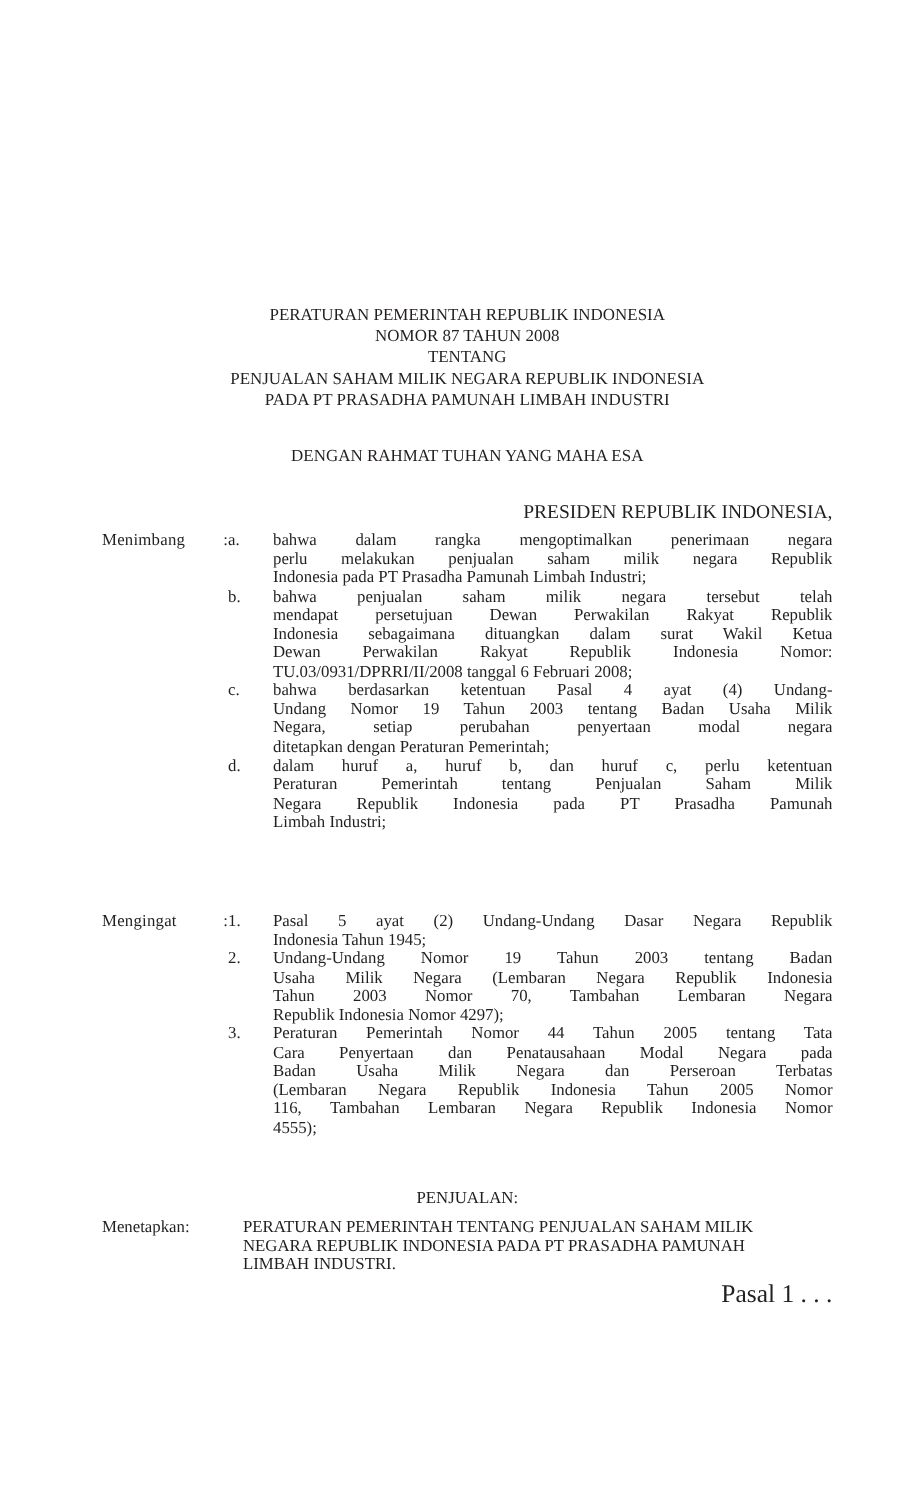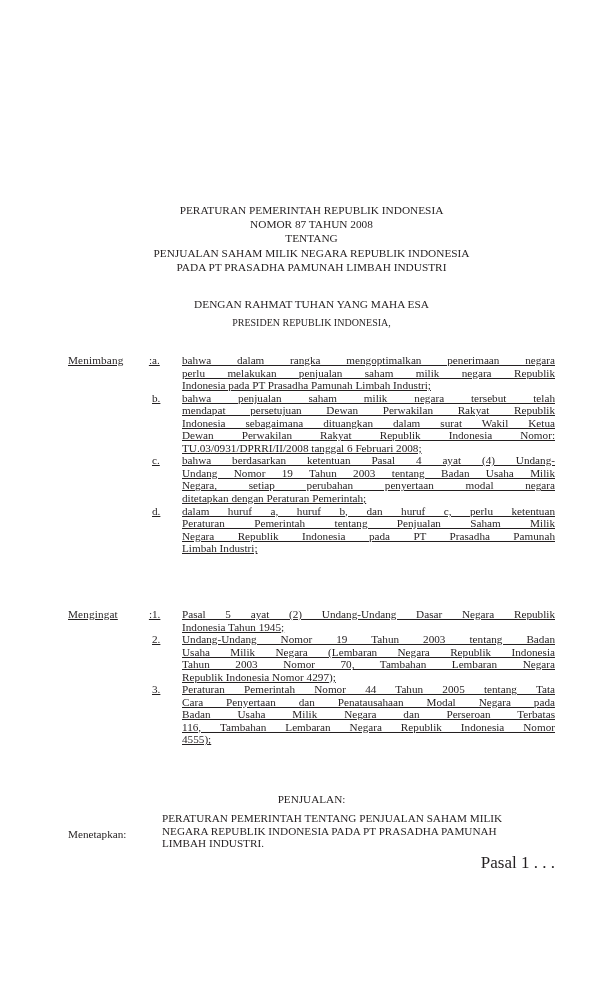--- a/index.html
+++ b/index.html
@@ -45,42 +45,41 @@
     left: 68px;
     top: 297px;
     width: 487px;
     text-align: center;
     font-size: 11.3px;
     line-height: 14.2px;
   }
   .president-block {
     position: absolute;
     left: 68px;
-    top: 316px;
-    width: 487px;
-    text-align: center;
-    font-size: 10px;
+    top: 334px;
+    width: 487px;
+    text-align: right;
+    font-size: 13px;
     line-height: 14.2px;
   }
 
   
   .clause-section {
     position: absolute;
     left: 68px;
     width: 487px;
     font-size: 11.2px;
     line-height: 12.55px;
   }
   #menimbang-section { top: 354px; }
   #mengingat-section { top: 608px; }
 
   .clause-row {
     display: flex;
     align-items: flex-start;
-    text-decoration: underline;
   }
   .clause-row + .clause-row {
     margin-top: 0px;
   }
 
   .section-label {
     width: 84px;
     flex: 0 0 84px;
     white-space: nowrap;
   }
@@ -137,21 +136,20 @@
     top: 812px;
     width: 487px;
     font-size: 11.2px;
     line-height: 12.6px;
     display: flex;
     align-items: flex-start;
   }
   #menetapkan-section .section-label {
     width: 94px;
     flex: 0 0 94px;
-    margin-top: 16px;
   }
   #menetapkan-section .clause-text .ln {
     text-align-last: left;
     text-align: left;
   }
 
   
   .catchword {
     position: absolute;
     left: 68px;
@@ -259,20 +257,21 @@
       </div>
     </div>
 
     <div class="clause-row">
       <div class="section-label"></div>
       <div class="marker">3.</div>
       <div class="clause-text">
         <span class="ln">Peraturan Pemerintah Nomor 44 Tahun 2005 tentang Tata</span>
         <span class="ln">Cara Penyertaan dan Penatausahaan Modal Negara pada</span>
         <span class="ln">Badan Usaha Milik Negara dan Perseroan Terbatas</span>
+        <span class="ln">(Lembaran Negara Republik Indonesia Tahun 2005 Nomor</span>
         <span class="ln">116, Tambahan Lembaran Negara Republik Indonesia Nomor</span>
         <span class="ln last">4555);</span>
       </div>
     </div>
 
   </div>
 
   <div class="memutuskan">
     <span>PENJUALAN:</span>
   </div>

